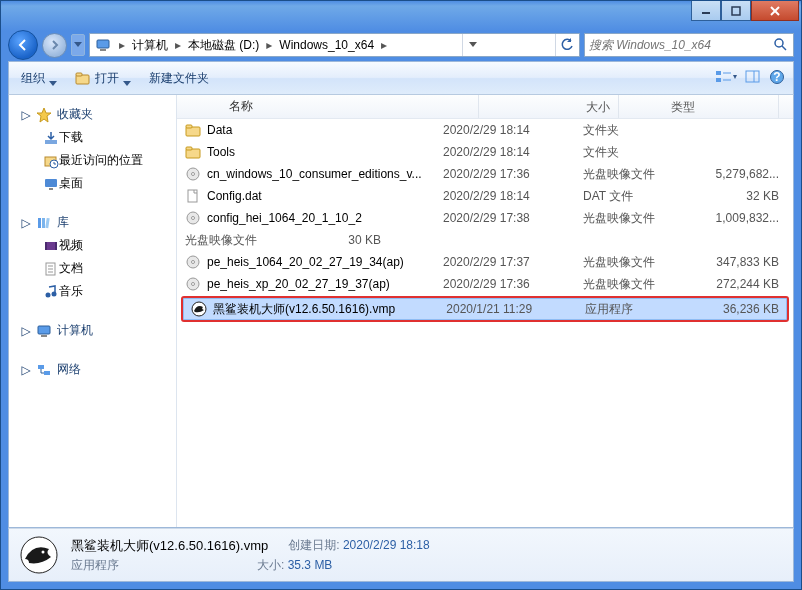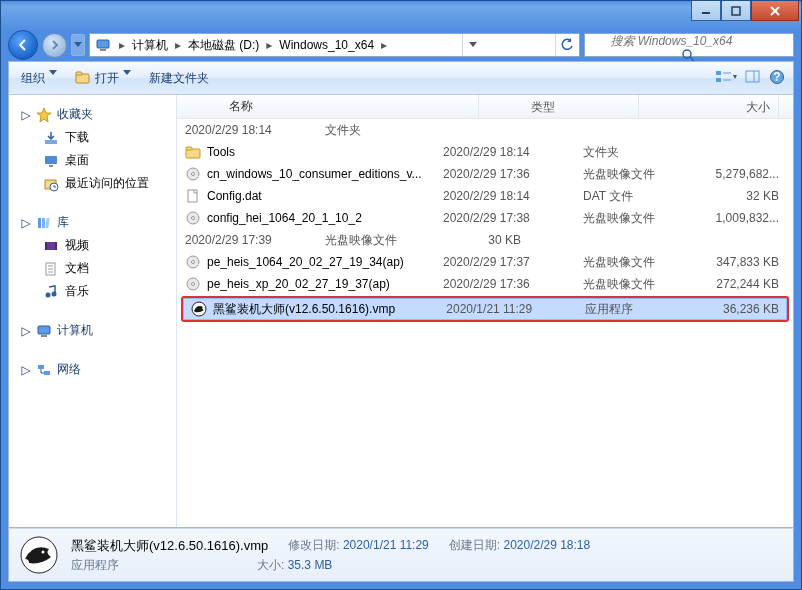--- a/index.html
+++ b/index.html
@@ -12,35 +12,35 @@
 .nav { height: 32px; margin: 0 7px; display: flex; align-items: center; gap: 4px; }
 .nav-back, .nav-fwd { width: 30px; height: 30px; border-radius: 50%; background: radial-gradient(circle at 40% 35%, #5aa3ff, #1a63c8 70%); display: flex; align-items: center; justify-content: center; border: 1px solid #15529e; }
 .nav-fwd { width: 25px; height: 25px; background: radial-gradient(circle at 40% 35%, #d9e7fb, #9bb9de 70%); border-color: #6f90b8; }
 .nav-back svg, .nav-fwd svg { display: block; }
 .nav-drop { width: 14px; height: 22px; background: rgba(255,255,255,0.25); border: 1px solid #8fb4de; border-radius: 2px; display: flex; align-items: center; justify-content: center; }
 .breadcrumb { flex: 1; height: 24px; background: #fff; border: 1px solid #8aa7c7; display: flex; align-items: center; padding: 0 2px; }
 .bc-icon { width: 18px; height: 18px; margin: 0 3px; }
 .bc-seg { padding: 0 4px; color: #000; cursor: default; }
 .bc-arrow { width: 12px; display: flex; align-items: center; justify-content: center; color: #555; }
 .bc-refresh, .bc-dd { width: 22px; height: 22px; display: flex; align-items: center; justify-content: center; margin-left: auto; border-left: 1px solid #d0d8e4; }
-.searchbox { width: 210px; height: 24px; background: #fff; border: 1px solid #8aa7c7; display: flex; align-items: center; padding: 0 4px; flex-direction: column; }
+.searchbox { width: 210px; height: 24px; background: #fff; border: 1px solid #8aa7c7; display: flex; align-items: center; padding: 0 4px; }
 .searchbox input { border: none; outline: none; flex: 1; color: #999; font-style: italic; background: transparent; }
 .search-icon { width: 16px; height: 16px; }
 .toolbar { height: 34px; background: linear-gradient(#f7fbff, #e4eefc 48%, #d3e4fa 52%, #dfecfb); margin: 0 7px; border: 1px solid #9db8d9; border-bottom: 1px solid #b7cae0; display: flex; align-items: center; padding: 0 8px; gap: 10px; }
-.tb-item { display: flex; align-items: flex-start; gap: 4px; color: #1a3e6e; padding: 2px 4px; }
+.tb-item { display: flex; align-items: flex-end; gap: 4px; color: #1a3e6e; padding: 2px 4px; }
 .tb-sep { margin-left: auto; }
 .tb-icon { width: 16px; height: 16px; display: inline-flex; align-items: center; justify-content: center; }
 .view-icons { display: flex; align-items: center; gap: 8px; color: #1a3e6e; }
 .content { flex: 1; margin: 0 7px; display: flex; background: #fff; border: 1px solid #9db8d9; border-top: none; min-height: 0; }
 .sidebar { width: 168px; border-right: 1px solid #dde5ef; padding: 8px 0; overflow: auto; }
 .tree-group { margin-bottom: 16px; }
 .tree-head { display: flex; align-items: center; gap: 5px; padding: 3px 4px 3px 12px; color: #1a3e6e; }
 .tree-arrow { width: 10px; display: inline-flex; justify-content: center; }
 .tree-icon { width: 16px; height: 16px; display: inline-flex; }
-.tree-child { display: flex; align-items: flex-end; gap: 6px; padding: 3px 4px 3px 34px; color: #000; }
+.tree-child { display: flex; align-items: flex-end; padding: 3px 4px 3px 34px; color: #000; }
 .main { flex: 1; position: relative; overflow: hidden; }
 .header-row { display: flex; height: 24px; border-bottom: 1px solid #e3e9f1; background: linear-gradient(#fdfefe, #f0f4fa); }
 .header-row .col { border-right: 1px solid #e0e6ee; padding: 4px 8px; color: #333; margin-left: 44px; }
 .rows { overflow: auto; }
 .row { display: flex; height: 22px; align-items: center; }
 .row.highlight { background: #c2dbff; border: 2px solid #e03030; border-radius: 3px; margin: 1px 4px; padding: 0; height: 26px; box-shadow: inset 0 0 0 1px #8fbcf3; }
 .row.highlight .col { padding-top: 1px; padding-bottom: 1px; }
 .col { padding: 2px 8px; color: #000; overflow: hidden; white-space: nowrap; text-overflow: ellipsis; }
 .col.name { width: 258px; display: flex; align-items: center; gap: 6px; }
 .col.date { width: 140px; color: #555; }
@@ -197,35 +197,35 @@
               <svg width="16" height="16">
                 <rect x="2" y="10" width="12" height="4" fill="#7aa7e0"></rect>
                 <path d="M8 2 L8 9 M5 6 L8 9 L11 6" stroke="#2c5fa5" fill="none" stroke-width="1.5"></path>
               </svg>
             </span>
             <span>下载</span>
           </div>
         <div class="tree-child">
             <span class="tree-icon">
               <svg width="16" height="16">
-                <rect x="2" y="3" width="12" height="8" rx="1" fill="#4e8ad6"></rect>
-                <rect x="6" y="12" width="4" height="2" fill="#888"></rect>
-              </svg>
-            </span>
-            <span>桌面</span>
-          </div>
-        <div class="tree-child">
-            <span class="tree-icon">
-              <svg width="16" height="16">
                 <rect x="2" y="4" width="11" height="9" fill="#f6d88a" stroke="#b88a2e"></rect>
                 <circle cx="11" cy="11" r="4" fill="#fff" stroke="#2c5fa5"></circle>
                 <path d="M11 9 L11 11 L13 11" stroke="#2c5fa5" fill="none"></path>
               </svg>
             </span>
             <span>最近访问的位置</span>
+          </div>
+        <div class="tree-child">
+            <span class="tree-icon">
+              <svg width="16" height="16">
+                <rect x="2" y="3" width="12" height="8" rx="1" fill="#4e8ad6"></rect>
+                <rect x="6" y="12" width="4" height="2" fill="#888"></rect>
+              </svg>
+            </span>
+            <span>桌面</span>
           </div>
       </div>
       <div class="tree-group">
         <div class="tree-head">
           <span class="tree-arrow">▷</span>
           <span class="tree-icon">
               <svg width="16" height="16">
                 <rect x="2" y="3" width="3" height="10" fill="#5a9be8"></rect>
                 <rect x="6" y="3" width="3" height="10" fill="#7bb4ed"></rect>
                 <rect x="10" y="3" width="3" height="10" fill="#9bc9f2" transform="rotate(8 11 8)"></rect>
@@ -288,25 +288,32 @@
               </svg>
             </span>
           <span>网络</span>
         </div>
       </div>
     </div>
 
     <div class="main">
       <div class="header-row">
         <div class="col name">名称</div>
+        <div class="col size">大小</div>
         <div class="col type">类型</div>
-        <div class="col size">大小</div>
       </div>
       <div class="rows" id="rows">
           <div class="row">
+            <div class="col name">
+              <span class="file-icon"><svg width="16" height="16">
+                  <rect x="1" y="5" width="14" height="9" rx="1" fill="#f6d88a" stroke="#c79a1e"></rect>
+                  <rect x="1" y="3" width="6" height="3" rx="1" fill="#f6d88a" stroke="#c79a1e"></rect>
+                </svg></span>
+              <span>Data</span>
+            </div>
             <div class="col date">2020/2/29 18:14</div>
             <div class="col type">文件夹</div>
             <div class="col size"></div>
           </div>
           <div class="row">
             <div class="col name">
               <span class="file-icon"><svg width="16" height="16">
                   <rect x="1" y="5" width="14" height="9" rx="1" fill="#f6d88a" stroke="#c79a1e"></rect>
                   <rect x="1" y="3" width="6" height="3" rx="1" fill="#f6d88a" stroke="#c79a1e"></rect>
                 </svg></span>
@@ -346,21 +353,20 @@
                   <circle cx="8" cy="8" r="6" fill="#e8e8e8" stroke="#999"></circle>
                   <circle cx="8" cy="8" r="1.5" fill="#fff" stroke="#999"></circle>
                 </svg></span>
               <span>config_hei_1064_20_1_10_2</span>
             </div>
             <div class="col date">2020/2/29 17:38</div>
             <div class="col type">光盘映像文件</div>
             <div class="col size">1,009,832...</div>
           </div>
           <div class="row">
-            <div class="col date">2020/2/29 17:39</div>
             <div class="col type">光盘映像文件</div>
             <div class="col size">30 KB</div>
           </div>
           <div class="row">
             <div class="col name">
               <span class="file-icon"><svg width="16" height="16">
                   <circle cx="8" cy="8" r="6" fill="#e8e8e8" stroke="#999"></circle>
                   <circle cx="8" cy="8" r="1.5" fill="#fff" stroke="#999"></circle>
                 </svg></span>
               <span>pe_heis_1064_20_02_27_19_34(ap)</span>
@@ -401,21 +407,20 @@
     <span class="details-icon">
       <svg width="40" height="40">
           <circle cx="20" cy="20" r="18" fill="#fff" stroke="#222"></circle>
           <path d="M6 24 Q14 8 30 14 Q26 18 32 22 Q22 30 10 28 Q10 24 6 24 Z" fill="#1a1a1a"></path>
           <circle cx="24" cy="17" r="1.5" fill="#fff"></circle>
         </svg>
     </span>
     <div class="details-text">
       <div class="dt-line">
         <span class="dt-name">黑鲨装机大师(v12.6.50.1616).vmp</span>
-        <span><span class="dt-label">修改日期:</span> <span class="dt-val">2020/1/21 11:29</span></span>
         <span><span class="dt-label">创建日期:</span> <span class="dt-val">2020/2/29 18:18</span></span>
       </div>
       <div class="dt-line">
         <span class="dt-label">应用程序</span>
         <span style="margin-left:118px"><span class="dt-label">大小:</span> <span class="dt-val">35.3 MB</span></span>
       </div>
     </div>
   </div>
 
 </div>

